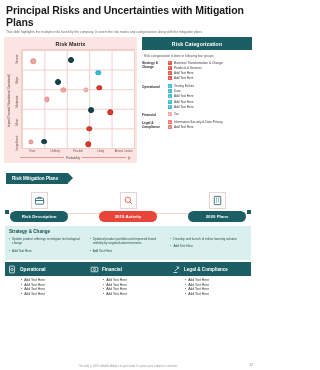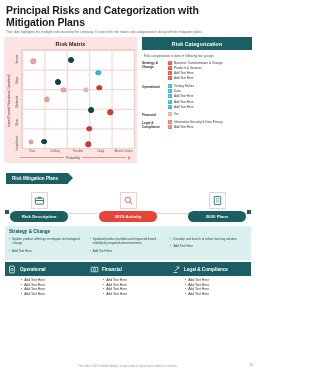--- a/index.html
+++ b/index.html
@@ -277,21 +277,21 @@
   .pageno {
     position:absolute;
     right:3px; bottom:3px;
     font-size:3.4px;
     color:#8a8a8a;
   }
 </style>
 </head>
 <body>
 
-<div class="page-title">Principal Risks and Categorization with Mitigation Plans</div>
+<div class="page-title">Principal Risks and Uncertainties with Mitigation Plans</div>
 <div class="page-sub">This slide highlights the multiple risks faced by the company. It covers the risk matrix and categorization along with the mitigation plans.</div>
 
 <div class="top-row">
 
   <div class="matrix-card">
     <div class="matrix-title">Risk Matrix</div>
     <div class="matrix-body">
       <div class="yaxis-title">Impact (Financial, Reputational, Operational)</div>
       <div class="ylabels">
         <span>Severe</span>

